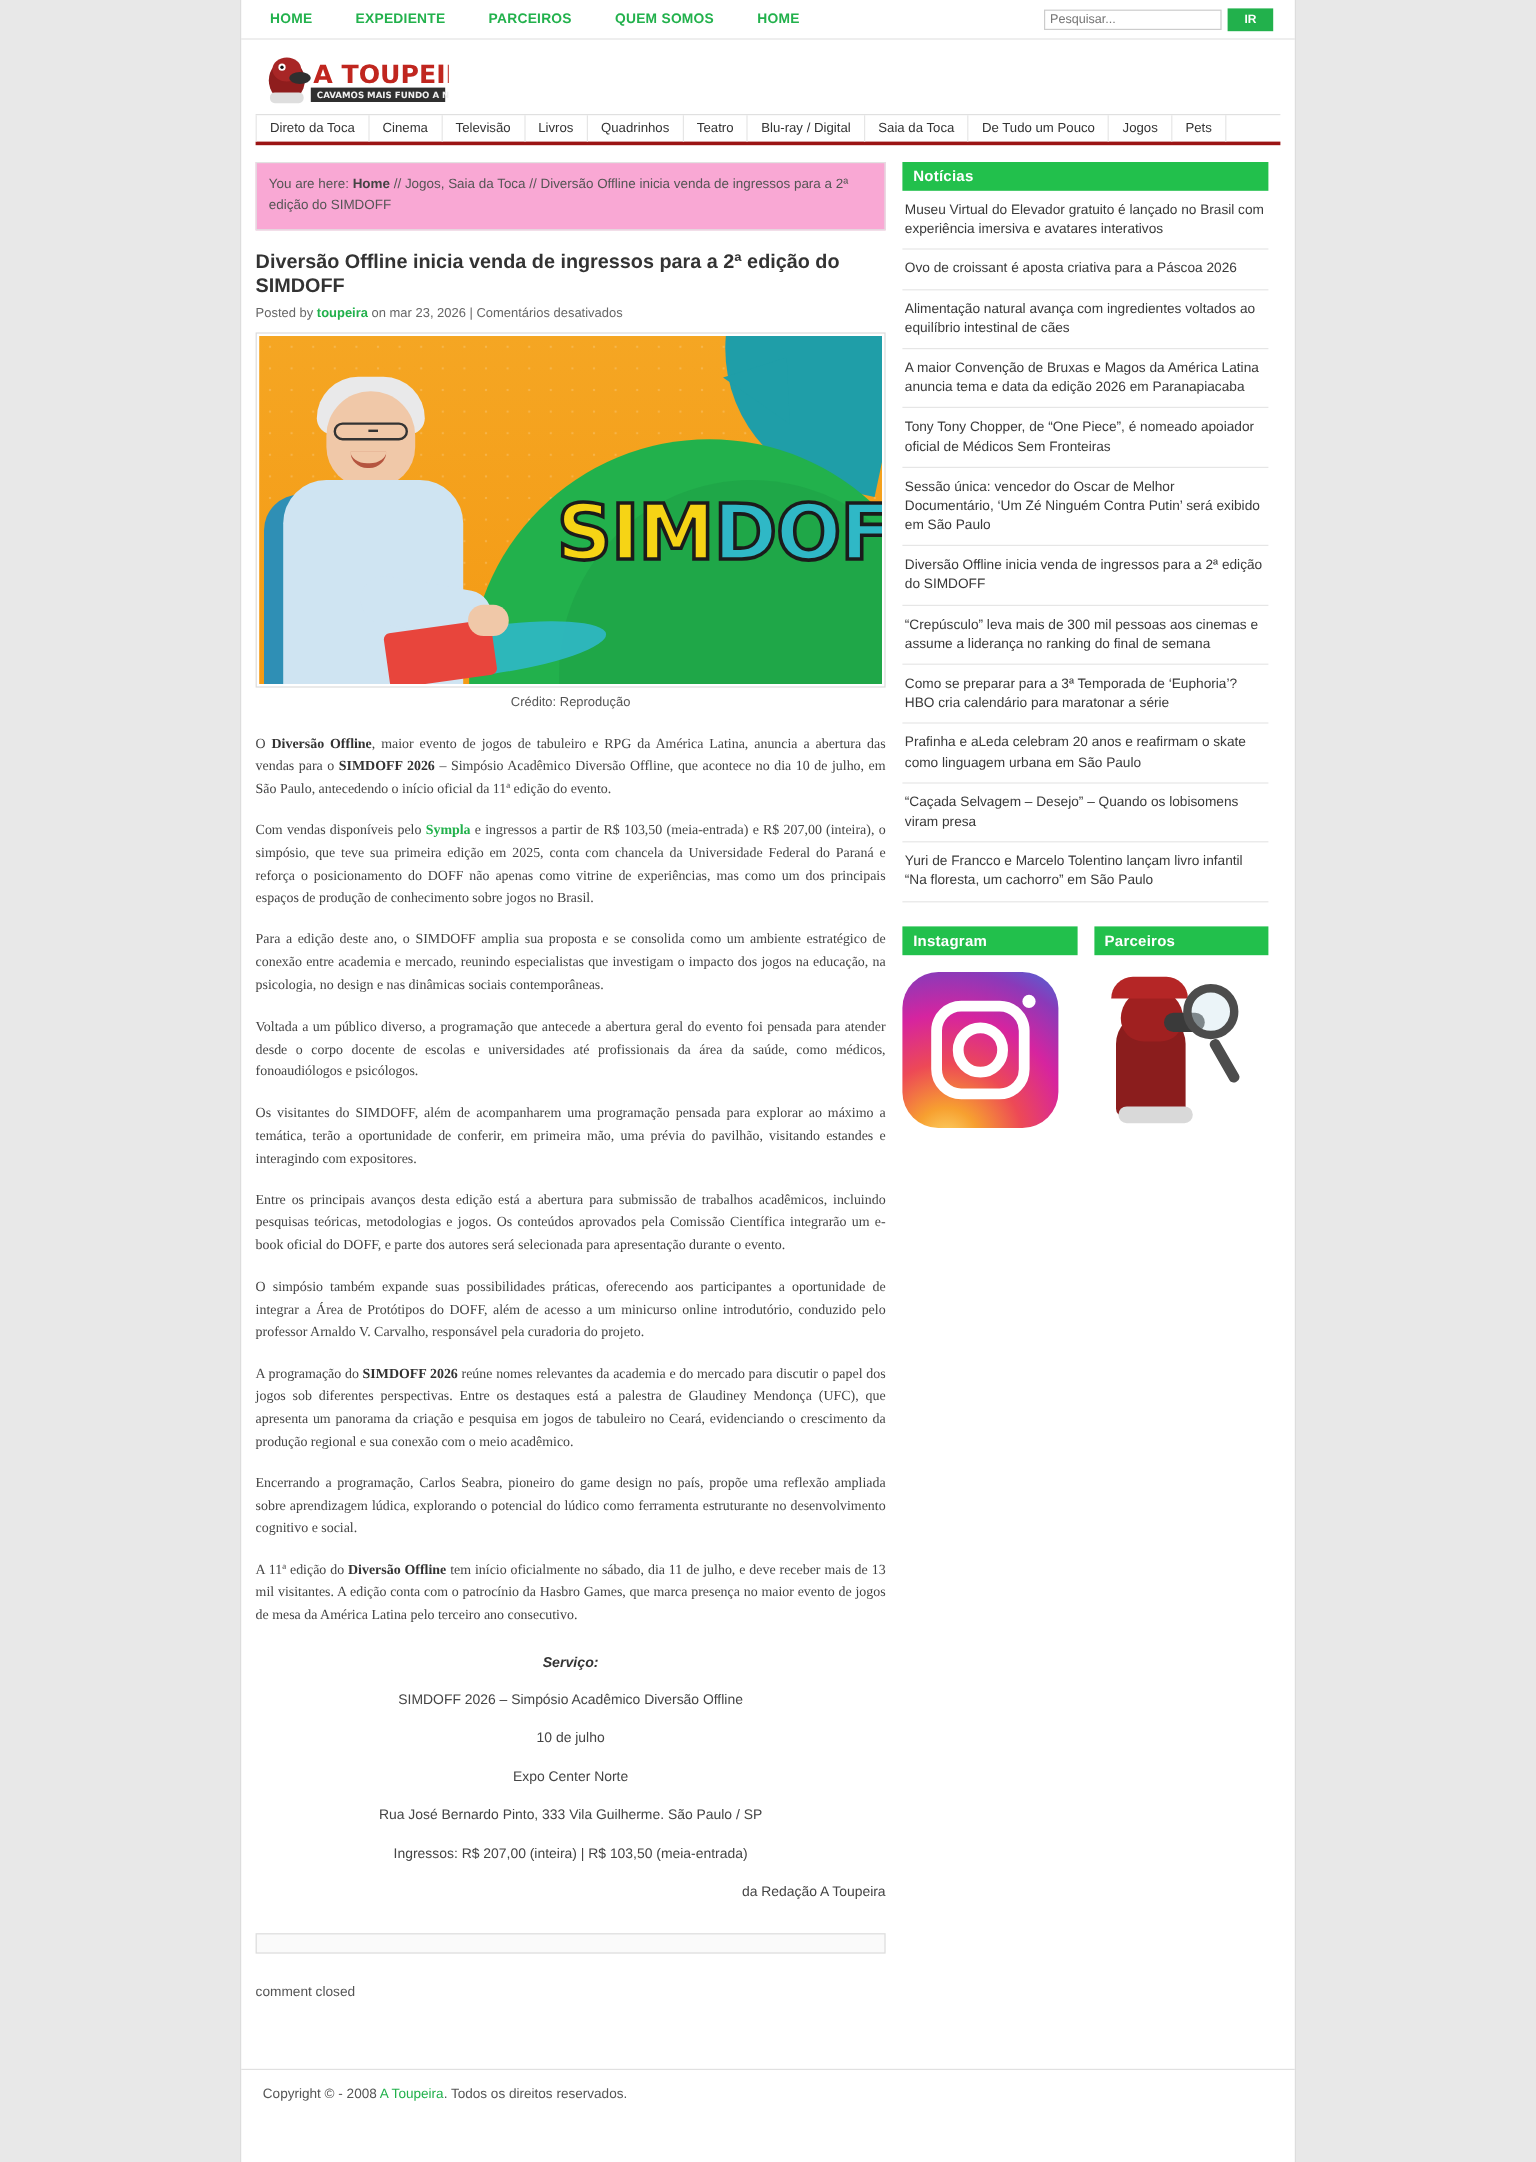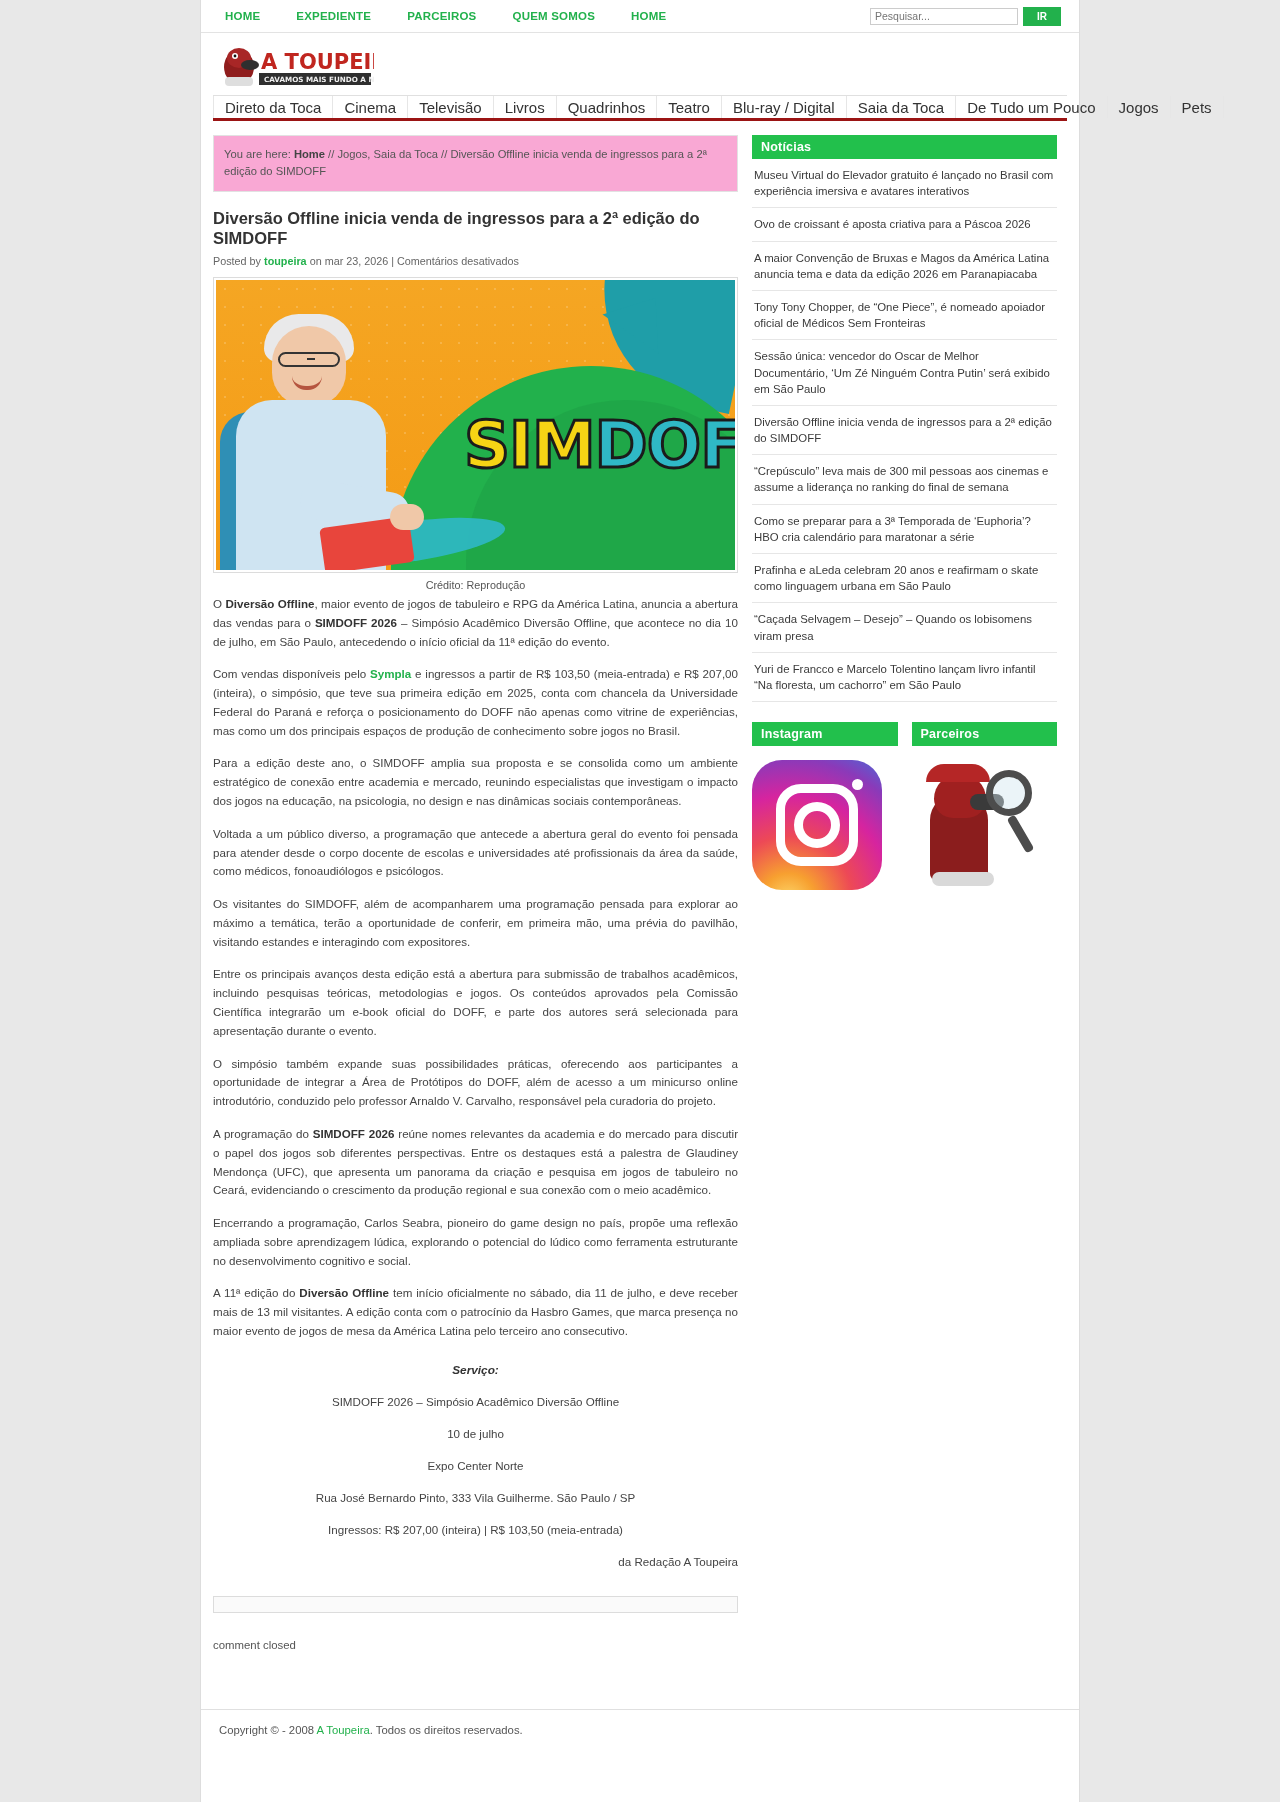--- a/index.html
+++ b/index.html
@@ -73,21 +73,21 @@
     display:flex;
     align-items:stretch;
     border-top:1px solid #e0e0e0;
     border-bottom:3px solid #9b1414;
     margin:0 12px;
     height:26px;
   }
   .mainnav a {
     color:#333;
     text-decoration:none;
-    font-size:15px;
+    font-size:11px;
     padding:0 11px;
     display:flex;
     align-items:center;
     border-right:1px solid #e6e6e6;
     white-space:nowrap;
   }
   .mainnav a:first-child { border-left:1px solid #e6e6e6; }
   
   .content {
     display:flex;
@@ -236,21 +236,22 @@
     text-align:center;
     font-size:10.8px;
     color:#555;
     padding:6px 0 4px 0;
   }
   .body-text p {
     font-size:11.6px;
     line-height:1.62;
     color:#444;
     text-align:justify;
-    margin:0 0 14px 0;
+    margin:16px 0 14px 0;
+    font-family:Liberation Serif, serif;
   }
   .body-text p b { color:#333; }
   .body-text a { color:#22b14c; font-weight:bold; text-decoration:none; }
   .servico { text-align:center; margin:22px 0 0 0; }
   .servico .lbl { font-weight:bold; font-style:italic; font-size:11.8px; color:#333; margin-bottom:18px; }
   .servico .line { font-size:11.6px; color:#444; margin-bottom:19px; }
   .signoff { text-align:right; font-size:11.6px; color:#444; margin:18px 0 28px 0; }
   .formbox {
     border:1px solid #dcdcdc;
     background:#fafafa;
@@ -450,20 +451,23 @@
     </div>
 
     <div class="side-col">
       <div class="widget-title">Notícias</div>
       <ul class="news-list">
         <li>
             <a href="#">Museu Virtual do Elevador gratuito é lançado no Brasil com experiência imersiva e avatares interativos</a>
           </li>
         <li>
             <a href="#">Ovo de croissant é aposta criativa para a Páscoa 2026</a>
+          </li>
+        <li>
+            <a href="#">Alimentação natural avança com ingredientes voltados ao equilíbrio intestinal de cães</a>
           </li>
         <li>
             <a href="#">A maior Convenção de Bruxas e Magos da América Latina anuncia tema e data da edição 2026 em Paranapiacaba</a>
           </li>
         <li>
             <a href="#">Tony Tony Chopper, de “One Piece”, é nomeado apoiador oficial de Médicos Sem Fronteiras</a>
           </li>
         <li>
             <a href="#">Sessão única: vencedor do Oscar de Melhor Documentário, ‘Um Zé Ninguém Contra Putin’ será exibido em São Paulo</a>
           </li>

